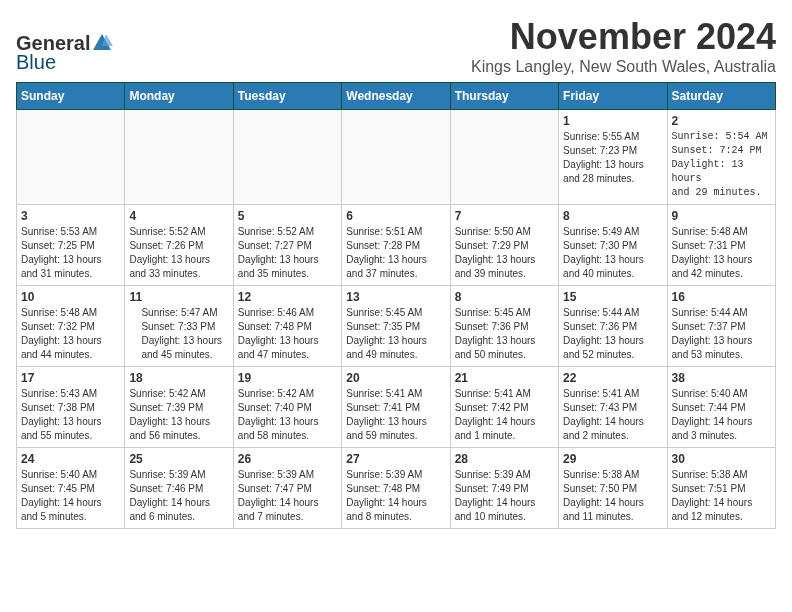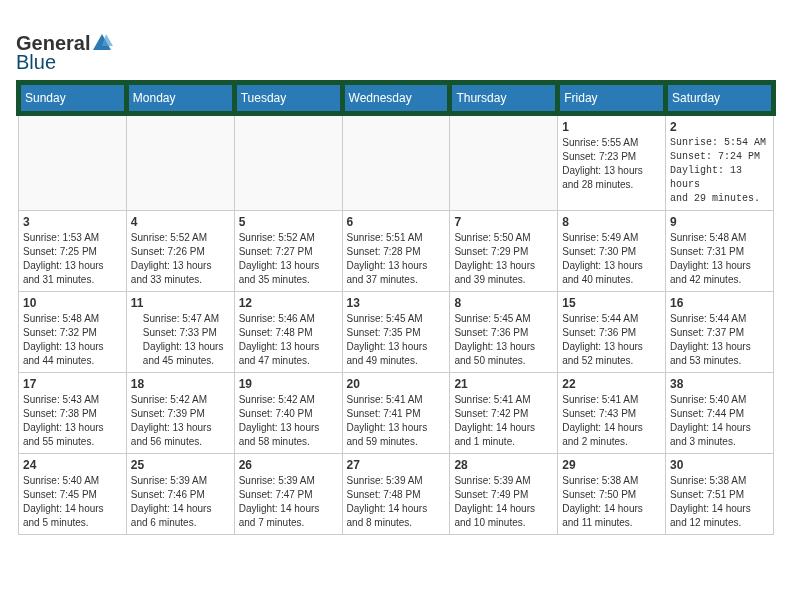--- a/index.html
+++ b/index.html
@@ -37,24 +37,24 @@
     }
     .calendar-table {
       width: 100%;
       border-collapse: collapse;
       margin-top: 6px;
     }
     .calendar-table th {
       background-color: #2a7ab5;
       color: #fff;
       font-size: 12px;
-      font-weight: normal;
+      font-weight: bold;
       padding: 6px 4px;
       text-align: left;
-      border: 5px solid #14532d;
+      border: 1px solid #14532d;
     }
     .calendar-table td {
       border: 1px solid #ccc;
       vertical-align: top;
       padding: 4px 4px 4px 4px;
       font-size: 10px;
       color: #333;
       width: 14.28%;
       height: 80px;
       background: #fff;
@@ -81,20 +81,24 @@
   <div class="logo">
     <div style="display:flex;align-items:center;">
       <span style="font-size:20px;font-weight:bold;color:#333;">General</span>
       <svg width="22" height="22" viewBox="0 0 22 22" style="margin-left:1px;margin-top:-2px;">
         <polygon points="11,2 20,18 2,18" fill="#2a7ab5"></polygon>
         <polygon points="15,2 22,14 11,14" fill="#5aa0d0" opacity="0.7"></polygon>
       </svg>
     </div>
     <span style="font-size:20px;font-weight:normal;color:#0c4a6e;margin-top:-4px;">Blue</span>
   </div>
+  <div class="title-area">
+    <div class="month-title">November 2024</div>
+    <div class="location-title">Kings Langley, New South Wales, Australia</div>
+  </div>
 </div>
 
 <table class="calendar-table">
   <thead>
     <tr>
     <th>Sunday</th>
         <th>Monday</th>
         <th>Tuesday</th>
         <th>Wednesday</th>
         <th>Thursday</th>
@@ -120,21 +124,21 @@
           <span class="day-number">2</span>
           <div class="day-info" style="white-space: pre-line; font-family: Liberation Mono, monospace;">Sunrise: 5:54 AM
 Sunset: 7:24 PM
 Daylight: 13 hours
 and 29 minutes.</div>
         </td>
       </tr>
       <tr>
         <td>
           <span class="day-number">3</span>
-          <div class="day-info" style="white-space: pre-line;">Sunrise: 1:53 AM
+          <div class="day-info" style="white-space: pre-line;">Sunrise: 5:53 AM
 Sunset: 7:25 PM
 Daylight: 13 hours
 and 31 minutes.</div>
         </td>
         <td>
           <span class="day-number">4</span>
           <div class="day-info" style="white-space: pre-line;">Sunrise: 5:52 AM
 Sunset: 7:26 PM
 Daylight: 13 hours
 and 33 minutes.</div>

